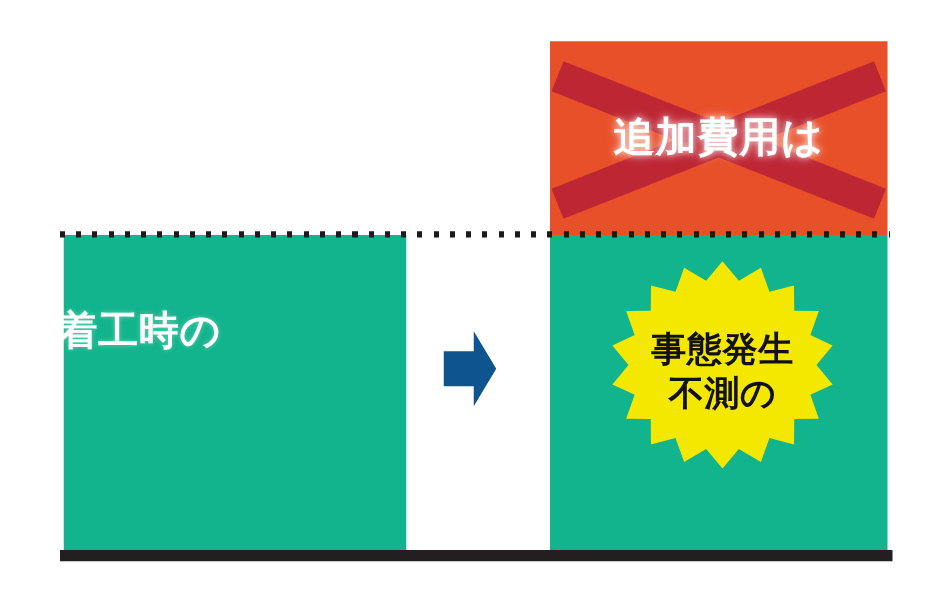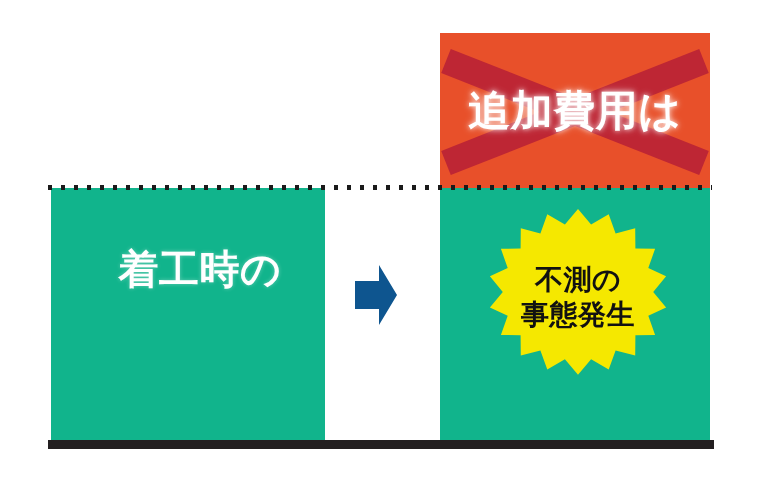--- a/index.html
+++ b/index.html
@@ -45,21 +45,21 @@
     height: 100%;
   }
   #extra-cost-label {
     position: absolute;
     inset: 0;
     display: flex;
     flex-direction: column;
     align-items: center;
     justify-content: center;
     color: #ffffff;
-    font-size: 42px;
+    font-size: 33px;
     font-weight: bold;
     line-height: 1.22;
     letter-spacing: 0.5px;
     text-shadow:
        0 0 5px rgba(255,255,255,.75),
        0 0 9px rgba(255,255,255,.45);
     white-space: nowrap;
   }
   #extra-cost-label .ln { display: block; }
 
@@ -107,28 +107,28 @@
     line-height: 1.25;
     letter-spacing: 0.5px;
     white-space: nowrap;
     pointer-events: none;
   }
   #incident-label .ln { display: block; }
 
   
   #contract-label {
     position: absolute;
-    left: 63px;
+    left: 46px;
     top: 243px;
     width: 274px;
     display: flex;
-    flex-direction: column;
+    flex-direction: row;
     align-items: center;
     color: #ffffff;
-    font-size: 40px;
+    font-size: 32px;
     font-weight: bold;
     line-height: 1.33;
     letter-spacing: 0.5px;
     text-shadow: 0 0 4px rgba(255,255,255,.35);
     white-space: nowrap;
   }
   #contract-label .ln { display: block; }
 
   
   #ground-line {
@@ -174,20 +174,20 @@
       <polygon fill="#f5e800" points="
         90,2 103.1,17.6 120.7,7.2 127.6,26.4 147.2,21.3 147.4,41.6
         167.1,41.8 160.3,61.0 178.1,69.3 165.2,84.9 178.1,100.5
         160.3,108.8 167.1,128.0 147.4,128.2 147.2,148.5 127.6,143.4
         120.7,162.6 103.1,152.2 90,167.8 76.9,152.2 59.3,162.6
         52.4,143.4 32.8,148.5 32.6,128.2 12.9,128.0 19.7,108.8
         1.9,100.5 14.8,84.9 1.9,69.3 19.7,61.0 12.9,41.8
         32.6,41.6 32.8,21.3 52.4,26.4 59.3,7.2 76.9,17.6"></polygon>
     </svg>
     <div id="incident-label">
+      <span class="ln">事態発生</span>
       <span class="ln">不測の</span>
-      <span class="ln">事態発生</span>
     </div>
   </div>
 
   <div id="ground-line"></div>
 
 </div>
 
 </body></html>

